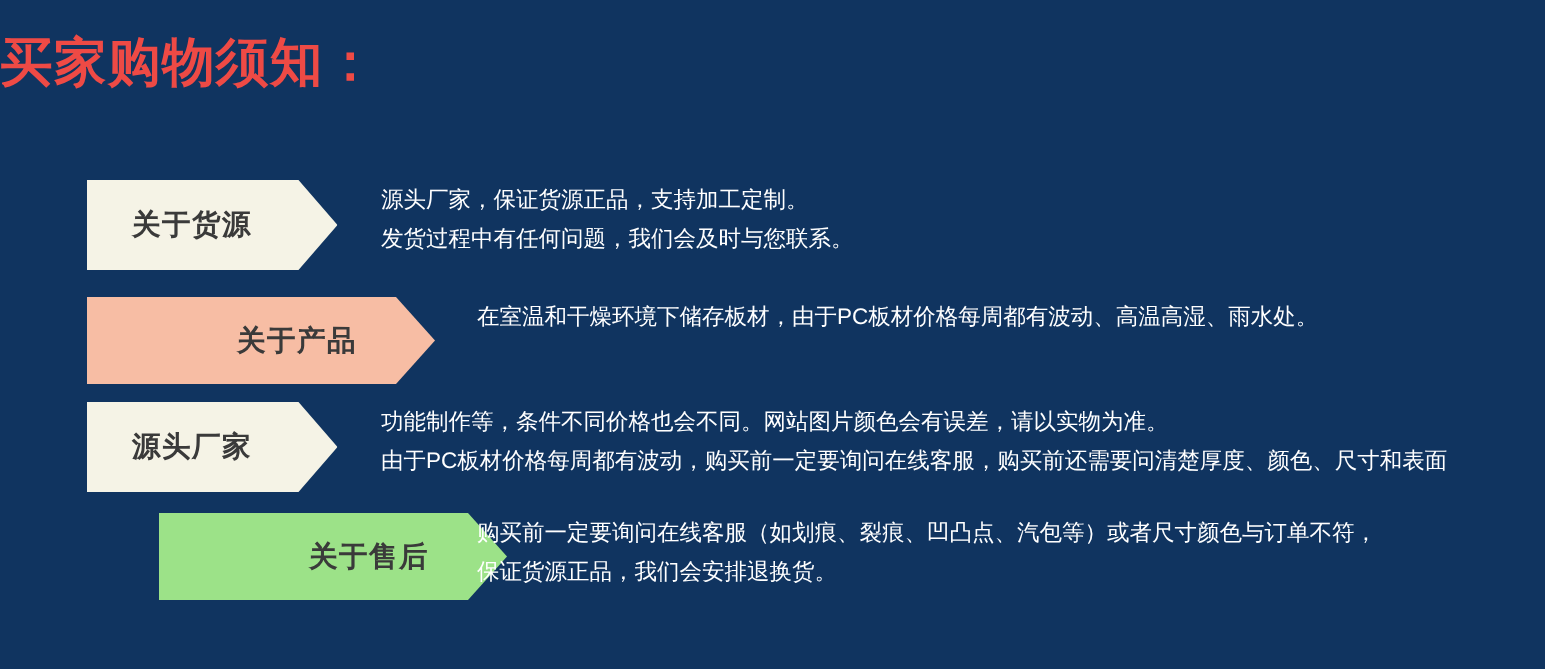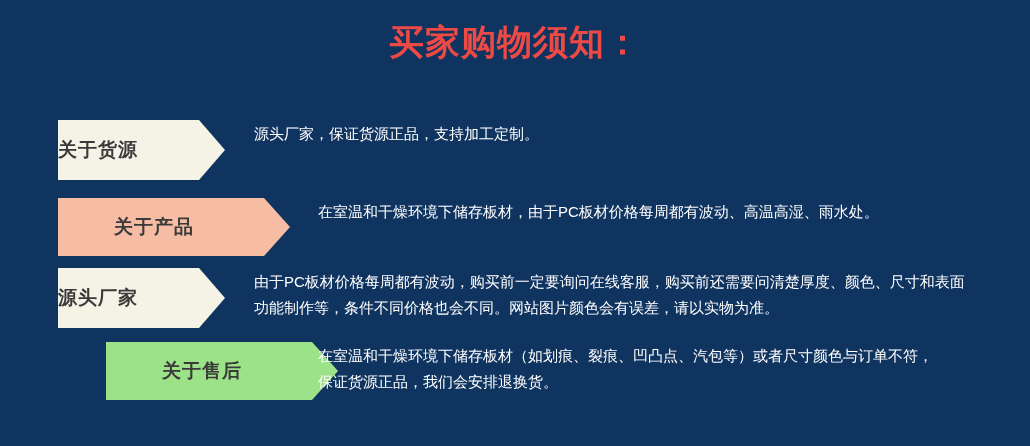--- a/index.html
+++ b/index.html
@@ -20,21 +20,21 @@
     height: 446px;
     background: #103460;
   }
 
   
   .page-title {
     position: absolute;
     left: 0;
     top: 20px;
     width: 1030px;
-    text-align: center;
+    text-align: left;
     color: #ee4a45;
     font-size: 35px;
     font-weight: bold;
     letter-spacing: 1px;
     line-height: 44px;
     white-space: nowrap;
   }
 
   
   .row {
@@ -57,25 +57,26 @@
     color: #3a3a3a;
     font-size: 19px;
     font-weight: bold;
     letter-spacing: 1px;
     -webkit-clip-path: polygon(0 0, calc(100% - 26px) 0, 100% 50%, calc(100% - 26px) 100%, 0 100%);
     clip-path: polygon(0 0, calc(100% - 26px) 0, 100% 50%, calc(100% - 26px) 100%, 0 100%);
   }
   .banner.short {
     width: 167px;
     height: 60px;
+    padding-left: 30px;
   }
   .banner.long {
     width: 232px;
     height: 58px;
-    padding-left: 56px;
+    padding-left: 100px;
   }
   .banner.cream { background: #f5f3e6; }
   .banner.salmon { background: #f7bda4; }
   .banner.green  { background: #9ce288; margin-left: 48px; }
 
   .banner-label { white-space: nowrap; }
 
   
   .copy {
     position: absolute;
@@ -94,45 +95,46 @@
 <div id="page">
 
   <div class="page-title">买家购物须知：</div>
 
   <div class="row row-1">
     <div class="banner short cream">
       <span class="banner-label">关于货源</span>
     </div>
     <div class="copy indent-a">
       <span class="copy-line">源头厂家，保证货源正品，支持加工定制。</span>
+      <span class="copy-line">发货过程中有任何问题，我们会及时与您联系。</span>
     </div>
   </div>
 
   <div class="row row-2">
     <div class="banner long salmon">
       <span class="banner-label">关于产品</span>
     </div>
     <div class="copy indent-b">
       <span class="copy-line">在室温和干燥环境下储存板材，由于PC板材价格每周都有波动、高温高湿、雨水处。</span>
     </div>
   </div>
 
   <div class="row row-3">
     <div class="banner short cream">
       <span class="banner-label">源头厂家</span>
     </div>
     <div class="copy indent-a">
+      <span class="copy-line">功能制作等，条件不同价格也会不同。网站图片颜色会有误差，请以实物为准。</span>
       <span class="copy-line">由于PC板材价格每周都有波动，购买前一定要询问在线客服，购买前还需要问清楚厚度、颜色、尺寸和表面</span>
-      <span class="copy-line">功能制作等，条件不同价格也会不同。网站图片颜色会有误差，请以实物为准。</span>
     </div>
   </div>
 
   <div class="row row-4">
     <div class="banner long green">
       <span class="banner-label">关于售后</span>
     </div>
     <div class="copy indent-b">
-      <span class="copy-line">在室温和干燥环境下储存板材（如划痕、裂痕、凹凸点、汽包等）或者尺寸颜色与订单不符，</span>
+      <span class="copy-line">购买前一定要询问在线客服（如划痕、裂痕、凹凸点、汽包等）或者尺寸颜色与订单不符，</span>
       <span class="copy-line">保证货源正品，我们会安排退换货。</span>
     </div>
   </div>
 
 </div>
 
 </body></html>

